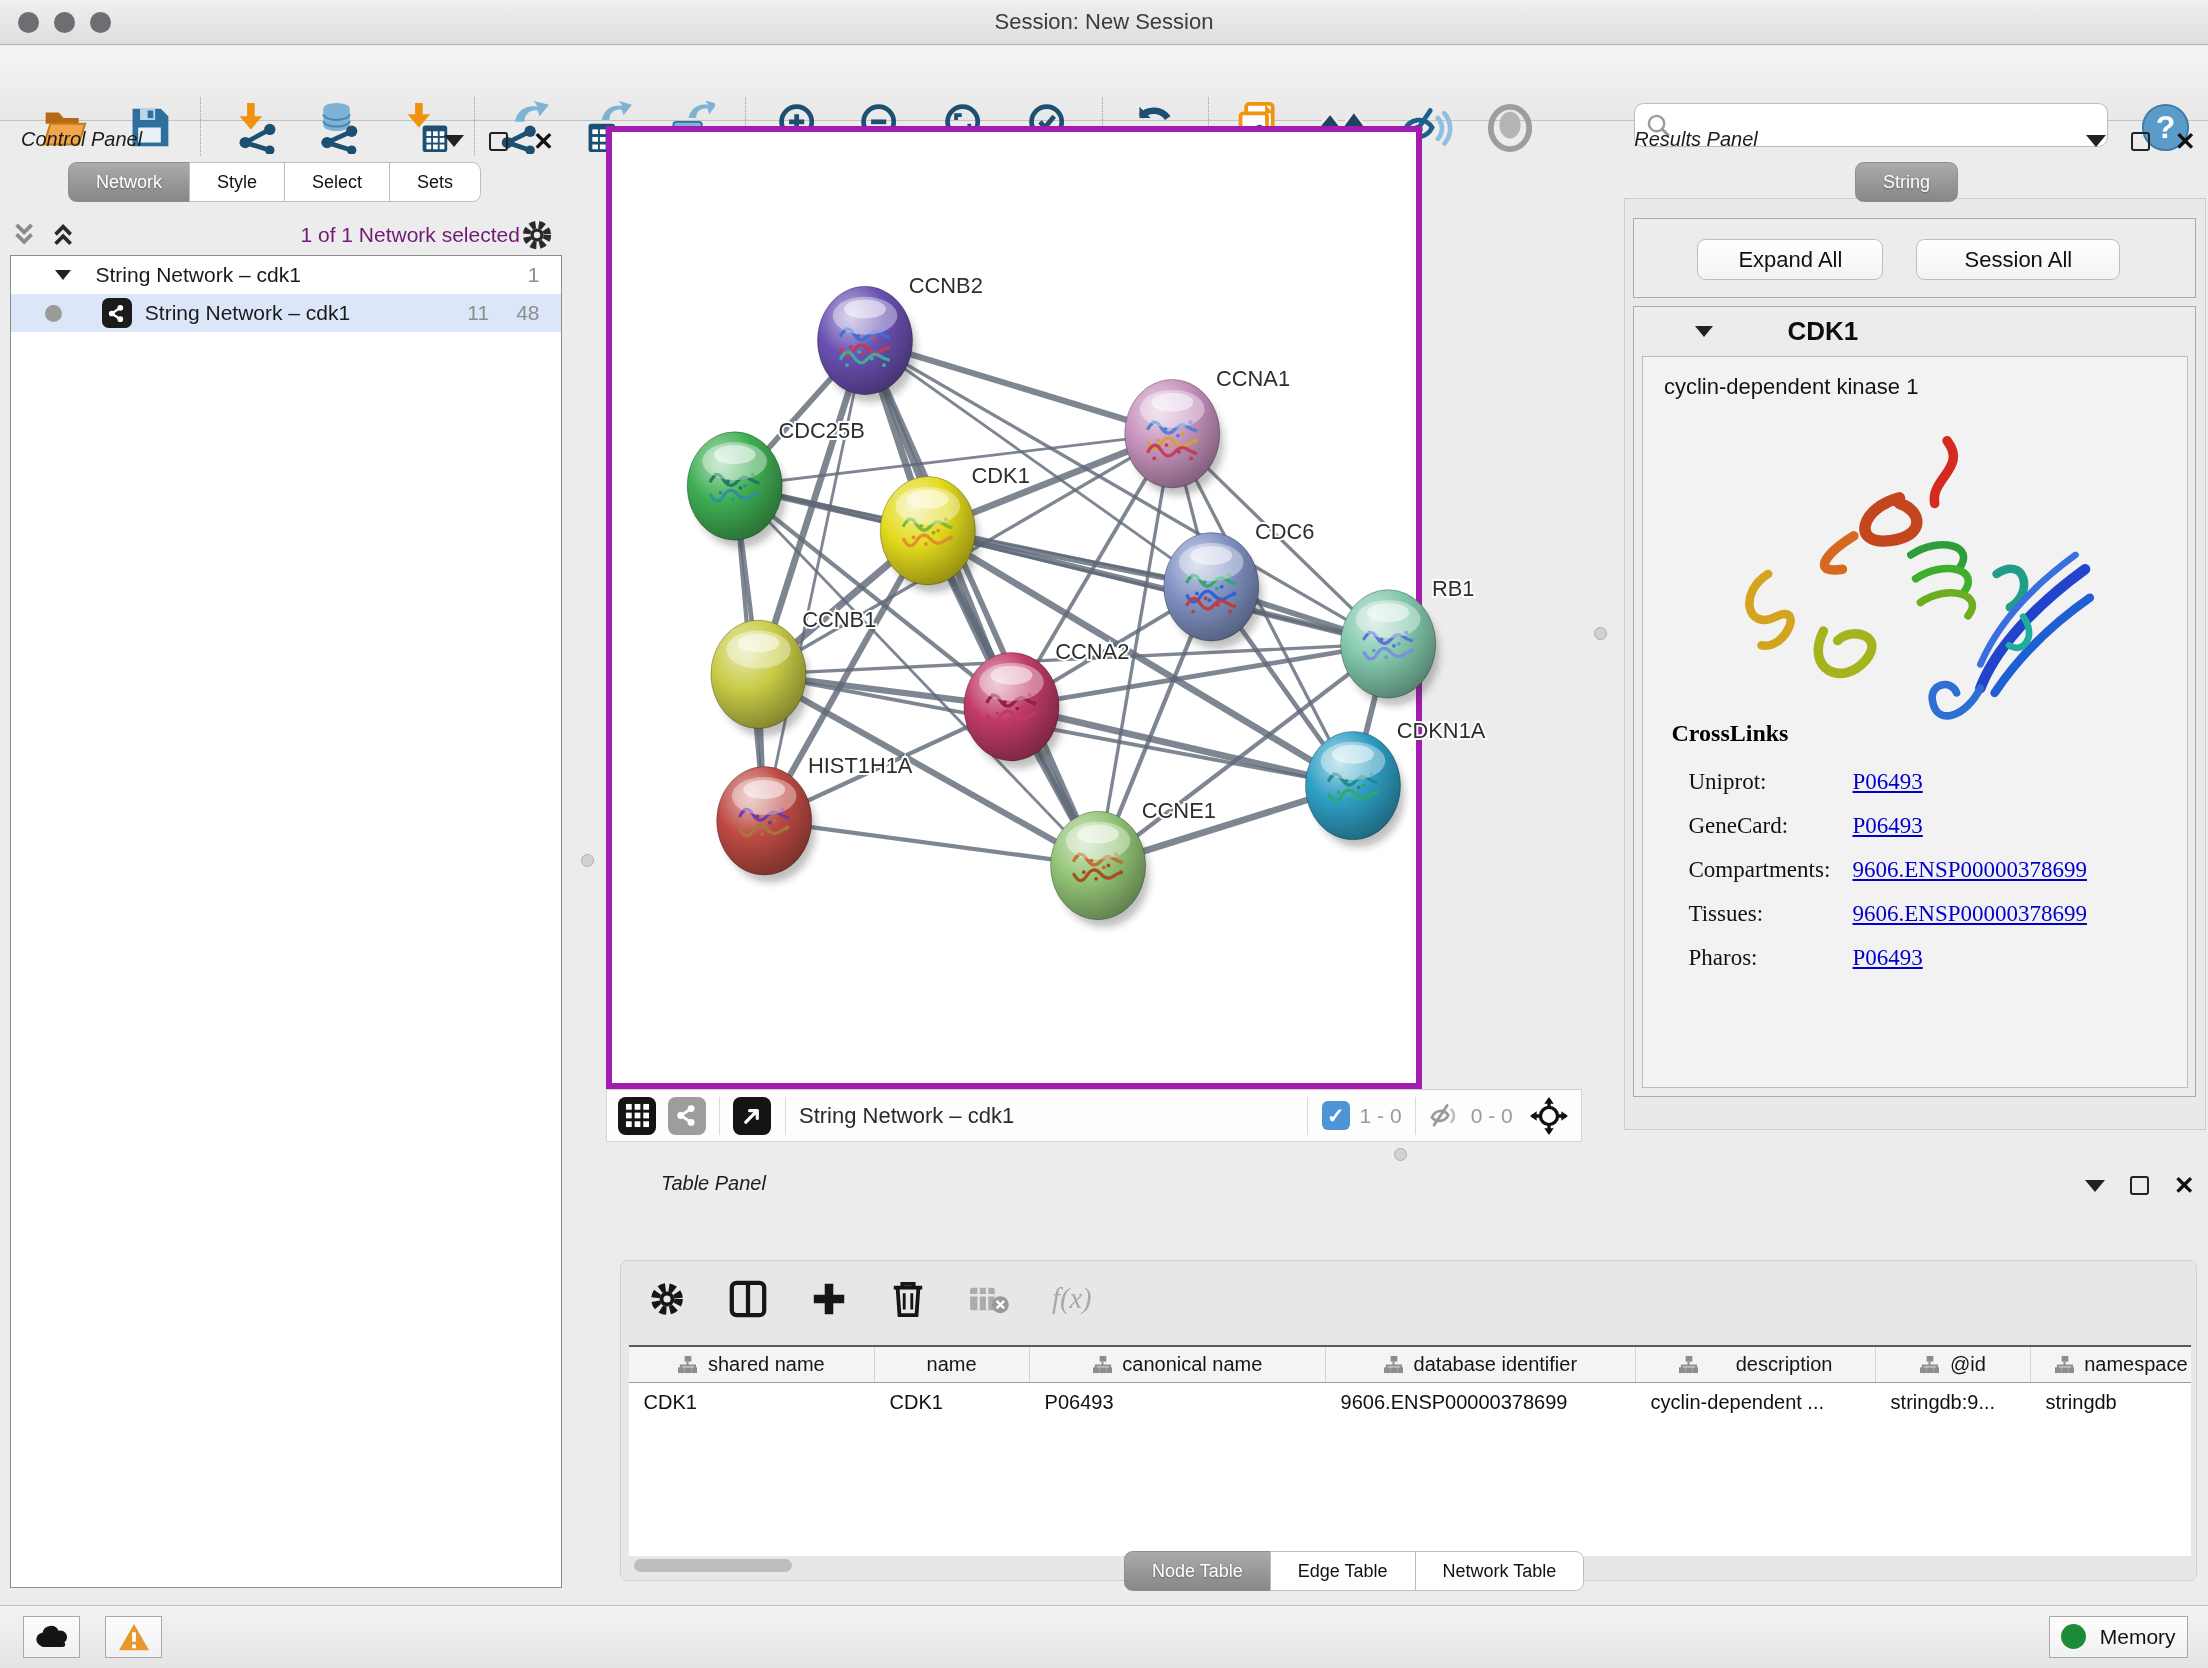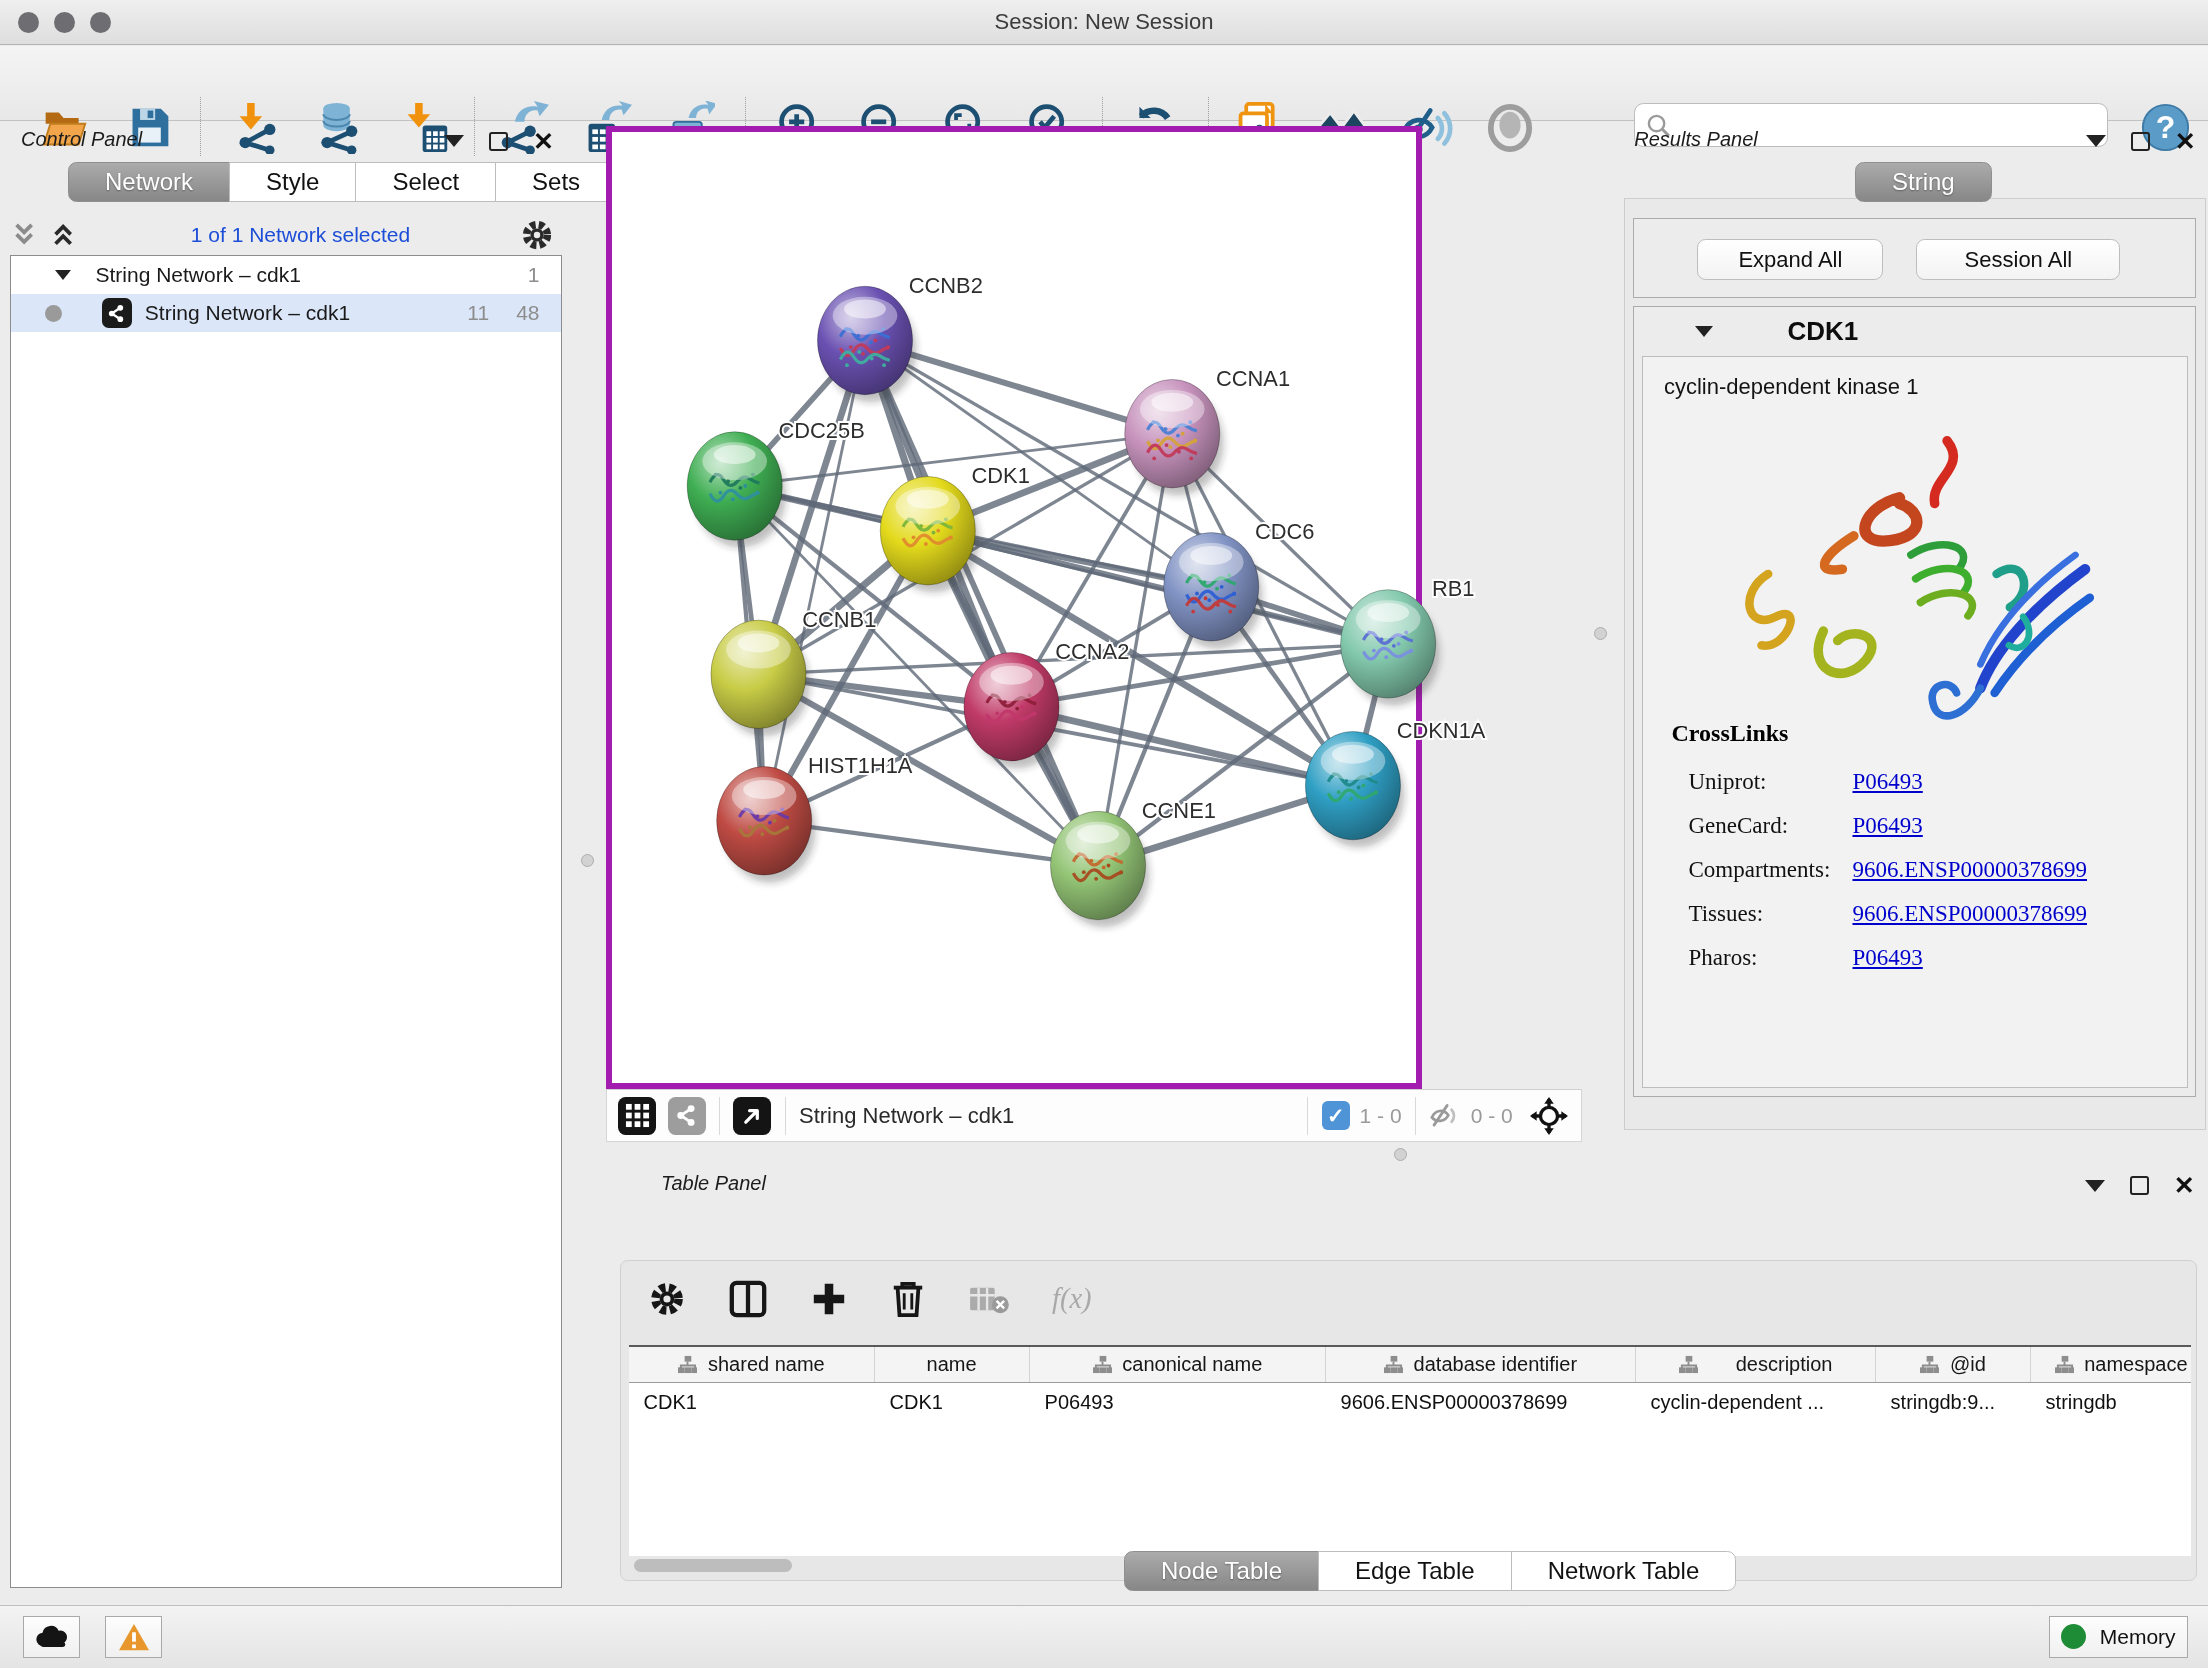--- a/index.html
+++ b/index.html
@@ -27,32 +27,32 @@
   
   .panel-title { font-size:20px; color:#1c1c1c;font-style:italic; }
   .panel-ctl { display:flex; align-items:center; gap:25px; }
   .pc-arrow { width:0; height:0; border-left:10.5px solid transparent; border-right:10.5px solid transparent; border-top:12.4px solid #222; }
   .pc-box { width:19px; height:19px; border:2.9px solid #222; border-radius:2.9px; }
   .pc-x { font-size:25px; font-weight:bold; color:#111; line-height:19px; }
 
   
   .seg { display:flex; }
   .seg-btn { border:1px solid #bdbdbd; background:#fff; color:#111; display:flex; align-items:center; justify-content:center;
-    font-size:24px; margin-left:-1px; padding:0 36px; height:100%; }
+    font-size:18px; margin-left:-1px; padding:0 27px; height:100%; }
   .seg-btn.first { border-radius:8.6px 0 0 8.6px; margin-left:0; }
   .seg-btn.last  { border-radius:0 8.6px 8.6px 0; }
   .seg-btn.active { background:linear-gradient(#ababab,#878787); color:#fff; text-shadow:0 1px 1.9px rgba(0,0,0,.35); border-color:#8f8f8f; }
 
   
   .control-panel { left:0; top:126px; width:571px; height:1474px; }
   .cp-header { position:absolute; left:21px; top:1.9px; }
   .cp-ctl { position:absolute; right:17px; top:5.7px; }
   .cp-tabs { position:absolute; left:68px; top:36px; height:40px; }
   .tree-toolbar { position:absolute; left:9.5px; top:88px; width:552px; height:42px; display:flex; align-items:center; }
-  .tree-summary { flex:1; text-align:center; font-size:21px; color:#1d4ed8; }
+  .tree-summary { flex:1; text-align:right; font-size:21px; color:#701a75; }
   .tree-box { position:absolute; left:9.5px; top:129px; width:552px; height:1333px; background:#fff; border:1px solid #8c8c8c; }
   .tree-row { display:flex; align-items:center; height:38px; font-size:21px; }
   .tree-row .count { color:#8d8d8d; }
   .tree-row.selected { background:#dbe7f8; }
   .string-badge { width:30px; height:30px; border-radius:6.7px; background:#1b1b1b; display:flex; align-items:center; justify-content:center; }
 
   
   .canvas { left:606px; top:126px; width:816px; height:963px; background:#fff; border:6px solid #a21caf; }
   .nav-bar { left:606px; top:1089px; width:976px; height:53px; background:#fdfdfd; border:1px solid #d6d6d6; border-top:1px solid #cfcfcf;
     display:flex; align-items:center; }

